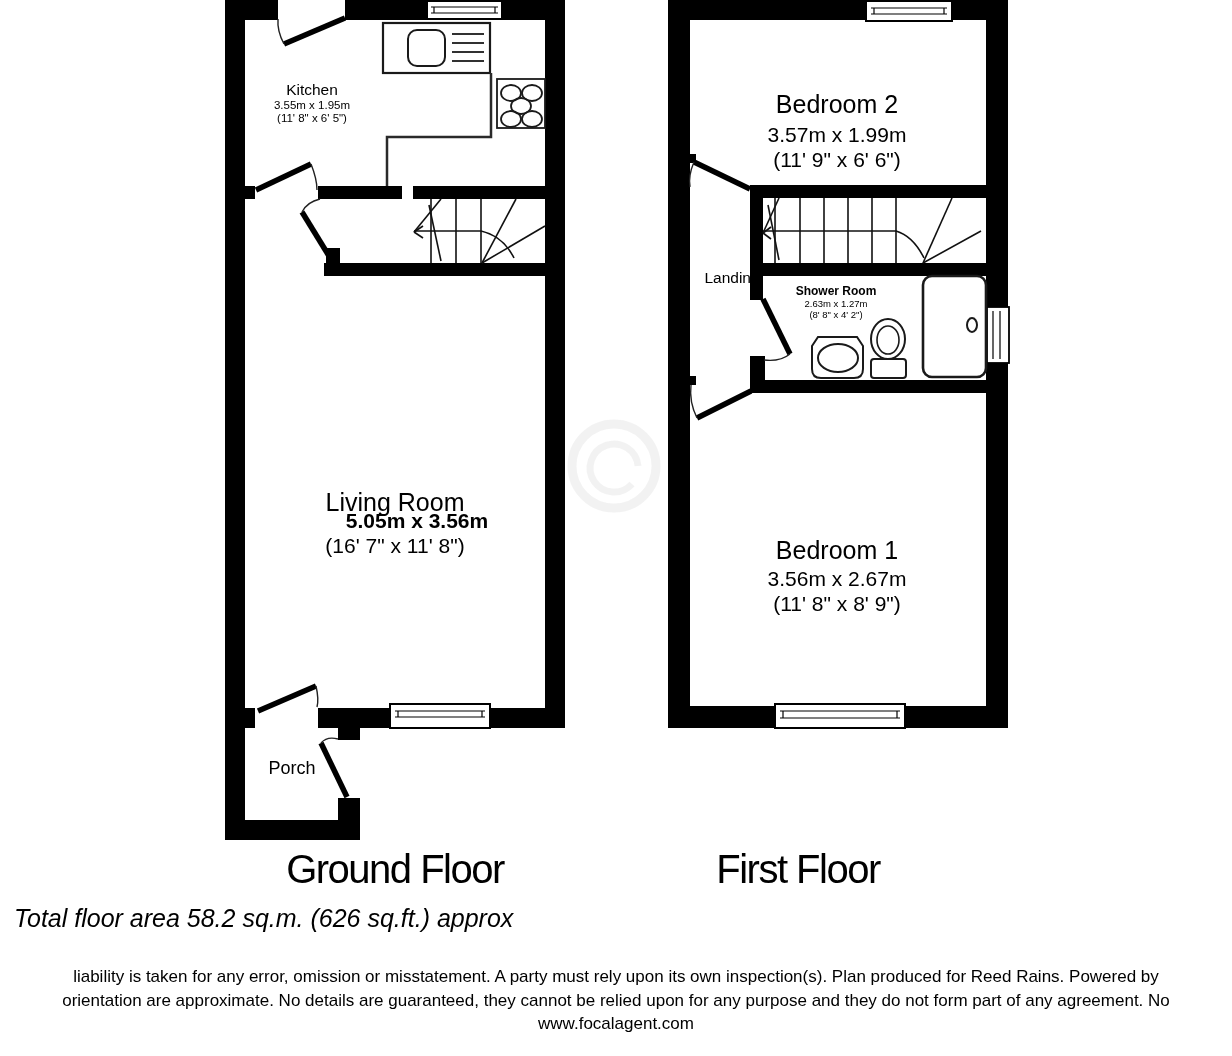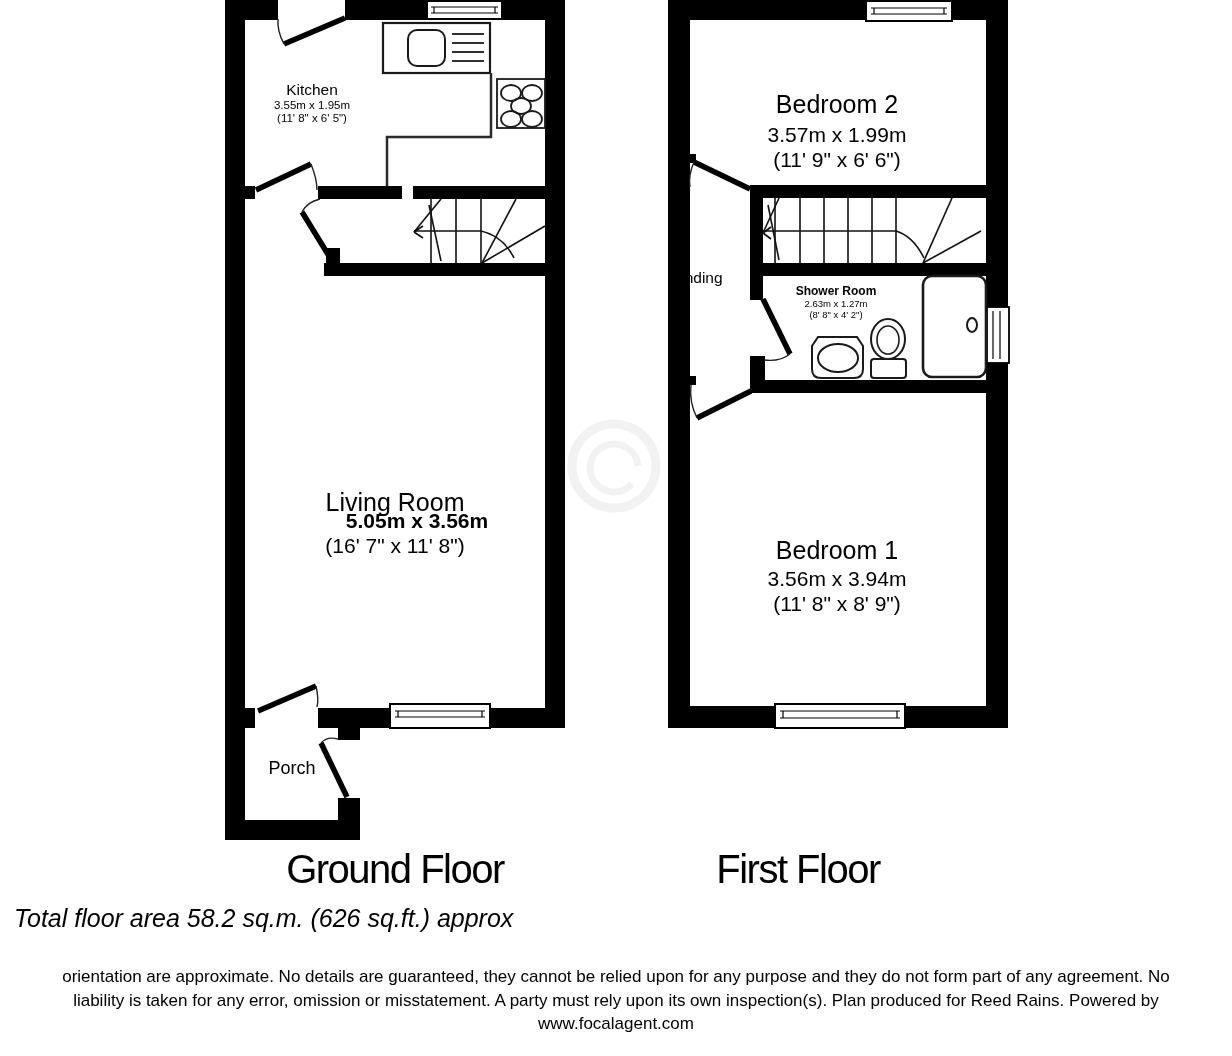--- a/index.html
+++ b/index.html
@@ -213,32 +213,32 @@
 <div class="lbl room-name" style="left:245px;top:489px;width:300px;">Living Room</div>
 <div class="lbl room-dim" style="left:245px;top:509px;width:344px;font-weight:bold;">5.05m x 3.56m</div>
 <div class="lbl room-dim" style="left:245px;top:534px;width:300px;">(16' 7" x 11' 8")</div>
 
 <div class="lbl porch" style="left:192px;top:759px;width:200px;">Porch</div>
 
 <div class="lbl room-name" style="left:687px;top:91px;width:300px;">Bedroom 2</div>
 <div class="lbl room-dim" style="left:687px;top:123px;width:300px;">3.57m x 1.99m</div>
 <div class="lbl room-dim" style="left:687px;top:148px;width:300px;">(11' 9" x 6' 6")</div>
 
-<div class="lbl small-name" style="left:595px;top:269px;width:200px;">Landing</div>
+<div class="lbl small-name" style="left:632px;top:269px;width:200px;">Landing</div>
 
 <div class="lbl tiny-name" style="left:686px;top:285px;width:300px;font-weight:bold;">Shower Room</div>
 <div class="lbl tiny-dim" style="left:686px;top:299px;width:300px;">2.63m x 1.27m</div>
 <div class="lbl tiny-dim" style="left:686px;top:310px;width:300px;">(8' 8" x 4' 2")</div>
 
 <div class="lbl room-name" style="left:687px;top:537px;width:300px;">Bedroom 1</div>
-<div class="lbl room-dim" style="left:687px;top:567px;width:300px;">3.56m x 3.94m</div>
+<div class="lbl room-dim" style="left:687px;top:567px;width:300px;">3.56m x 2.67m</div>
 <div class="lbl room-dim" style="left:687px;top:592px;width:300px;">(11' 8" x 8' 9")</div>
 
 <div class="lbl floor-title" style="left:195px;top:847px;width:400px;">Ground Floor</div>
 <div class="lbl floor-title" style="left:598px;top:847px;width:400px;">First Floor</div>
 
 <div class="total-area" style="left:14px;top:904px;font-style:italic;">Total floor area 58.2 sq.m. (626 sq.ft.) approx</div>
 
 <div class="disclaimer">
+  <div>liability is taken for any error, omission or misstatement. A party must rely upon its own inspection(s). Plan produced for Reed Rains. Powered by</div>
   <div>orientation are approximate. No details are guaranteed, they cannot be relied upon for any purpose and they do not form part of any agreement. No</div>
-  <div>liability is taken for any error, omission or misstatement. A party must rely upon its own inspection(s). Plan produced for Reed Rains. Powered by</div>
   <div>www.focalagent.com</div>
 </div>
 
 </body></html>

